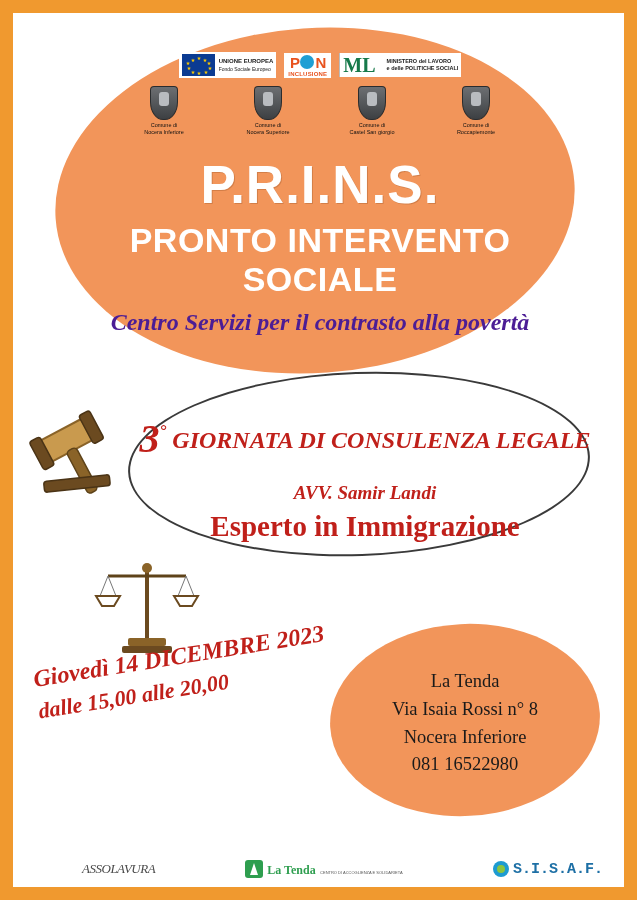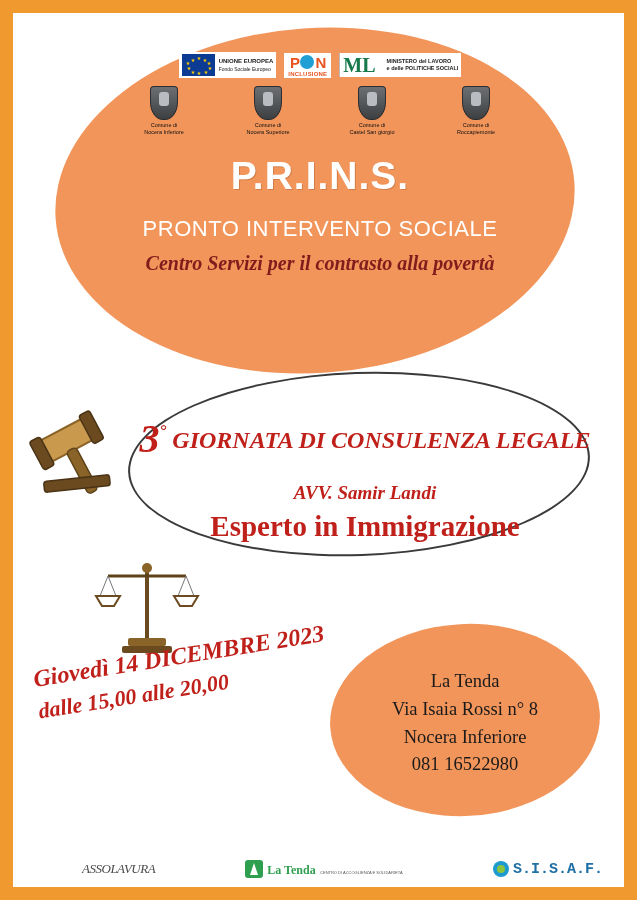--- a/index.html
+++ b/index.html
@@ -181,39 +181,40 @@
   }
   .crest-label {
     font-size: 5.5px;
     color: #111;
     line-height: 1.3;
   }
 
   .title-main {
     font-family: "Liberation Sans", sans-serif;
     font-weight: bold;
-    font-size: 39px;
+    font-size: 53px;
     letter-spacing: 1px;
     color: #ffffff;
     margin-top: 18px;
     text-shadow: 1px 1px 0 rgba(120,60,20,0.25);
   }
   .title-sub {
     font-family: "Liberation Sans", sans-serif;
-    font-size: 22px;
+    font-size: 34px;
     color: #ffffff;
     letter-spacing: 0.5px;
-    margin-top: 18px;
+    margin-top: 6px;
+    font-weight: bold;
   }
   .title-tag {
     font-family: "Liberation Serif", serif;
     font-style: italic;
     font-weight: bold;
-    font-size: 20px;
-    color: #7f1d1d;
+    font-size: 24px;
+    color: #4c1d95;
     margin-top: 10px;
   }
 
   
   .ellipse-mid {
     position: absolute;
     left: 128px;
     top: 372px;
     width: 458px;
     height: 180px;

